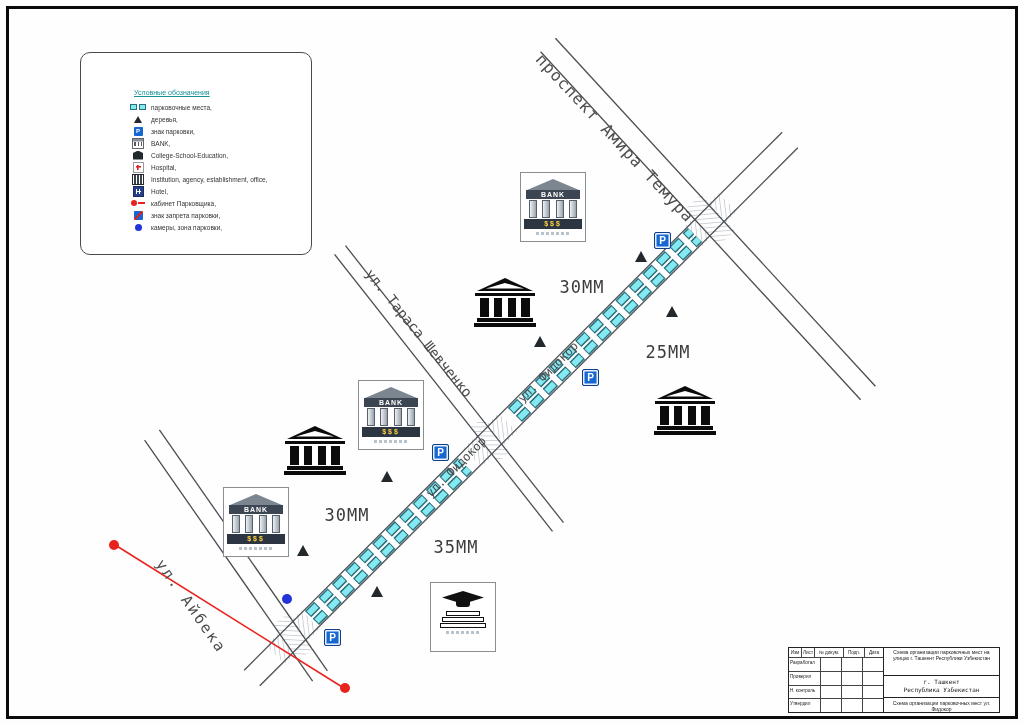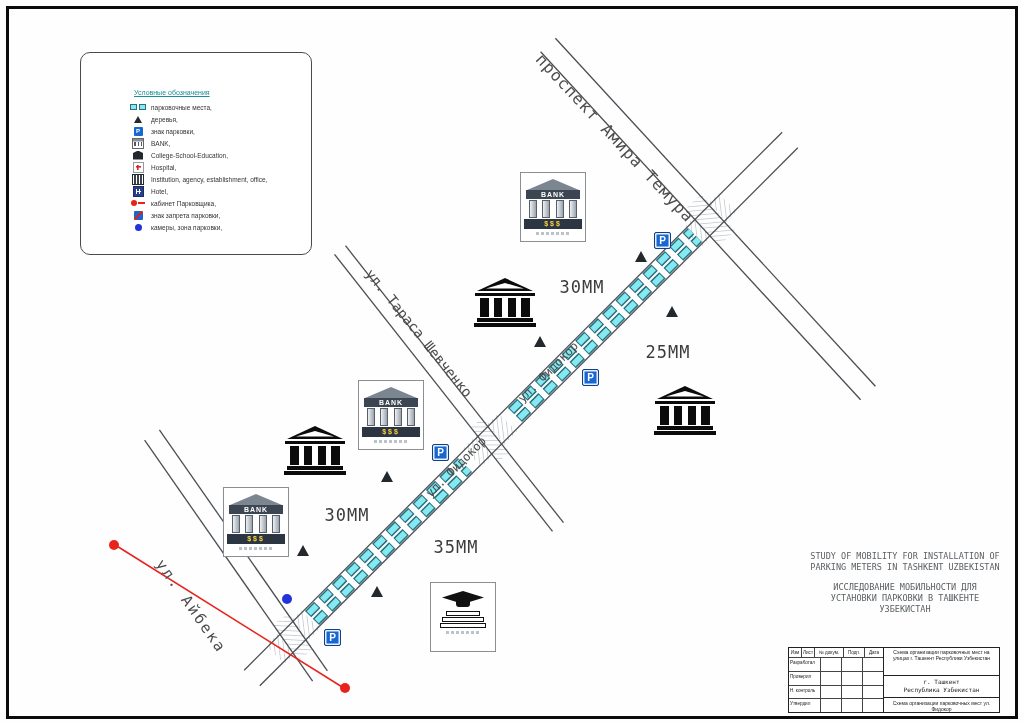--- a/index.html
+++ b/index.html
@@ -348,28 +348,20 @@
       </div>
       <div class="lg-row">
         <span class="li-icon">
             <span class="mi-stone"></span>
           </span>
         <span class="li-label">камеры, зона парковки,</span>
       </div>
     </div>
   </div>
 
-  <div class="titletext">
-    <div>STUDY  OF  MOBILITY  FOR  INSTALLATION  OF</div>
-    <div>PARKING  METERS  IN  TASHKENT  UZBEKISTAN</div>
-    <div class="gap"></div>
-    <div>ИССЛЕДОВАНИЕ  МОБИЛЬНОСТИ  ДЛЯ</div>
-    <div>УСТАНОВКИ  ПАРКОВКИ  В  ТАШКЕНТЕ</div>
-    <div>УЗБЕКИСТАН</div>
-  </div>
 
   <div class="tblock">
     <div class="tb-left">
       <div class="tb-hrow">
         <span style="width:12px;">Изм</span>
         <span style="width:12px;">Лист</span>
         <span style="width:28px;">№ докум.</span>
         <span style="width:20px;">Подп.</span>
         <span style="flex:1;border-right:none;">Дата</span>
       </div>

